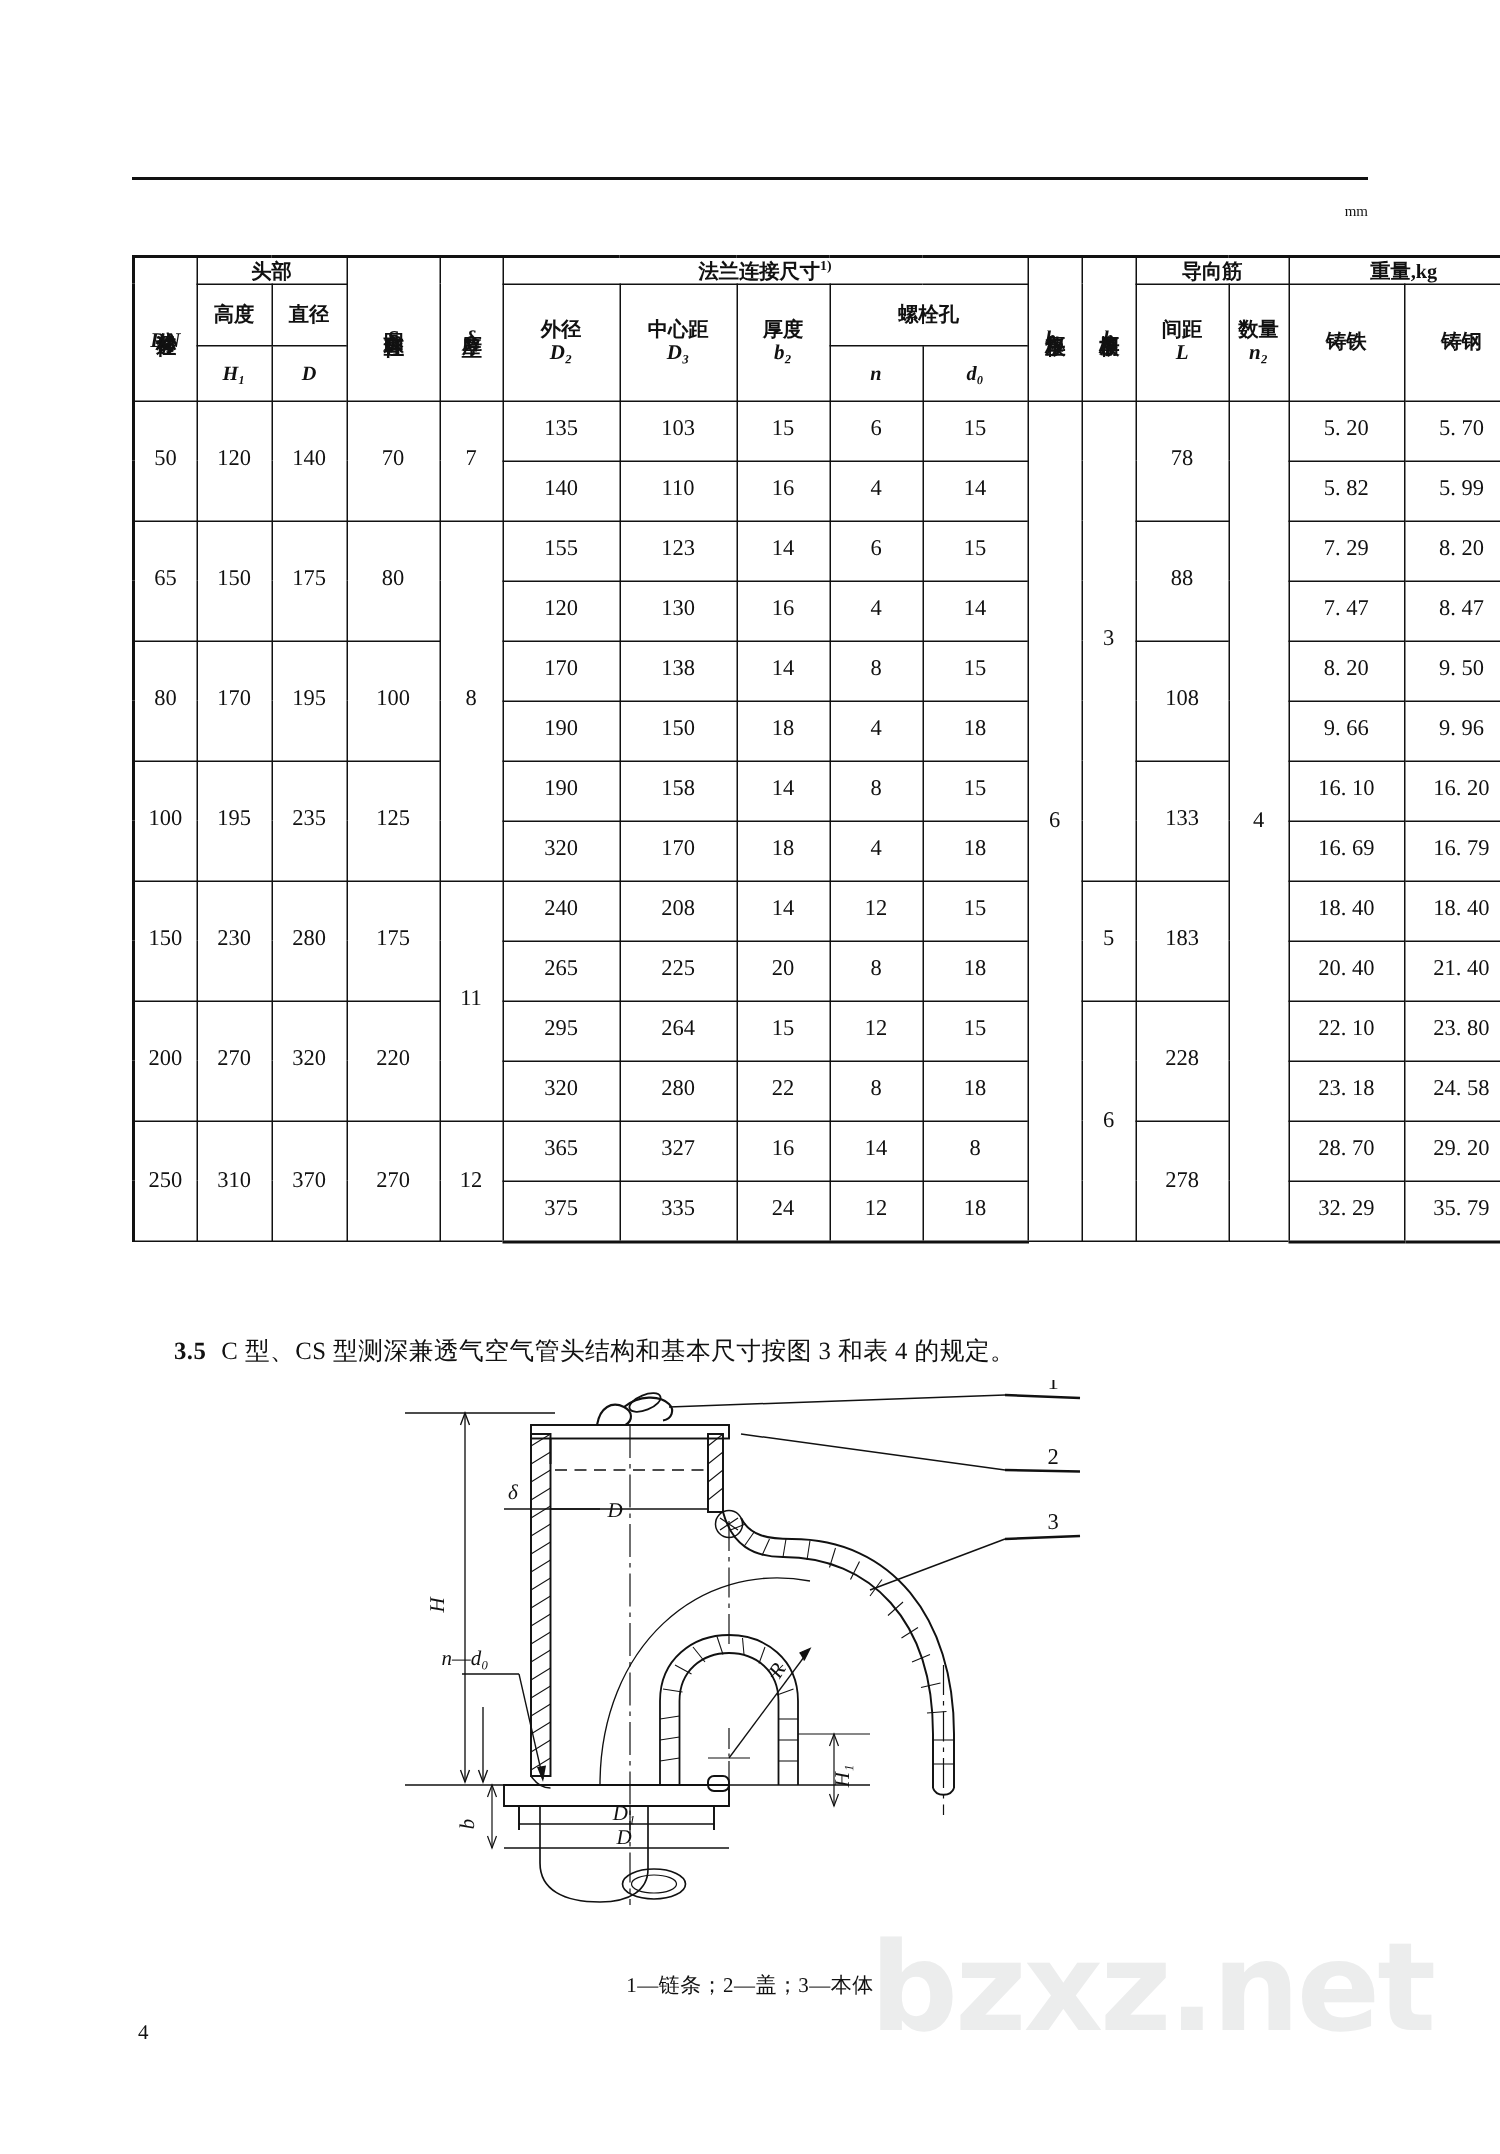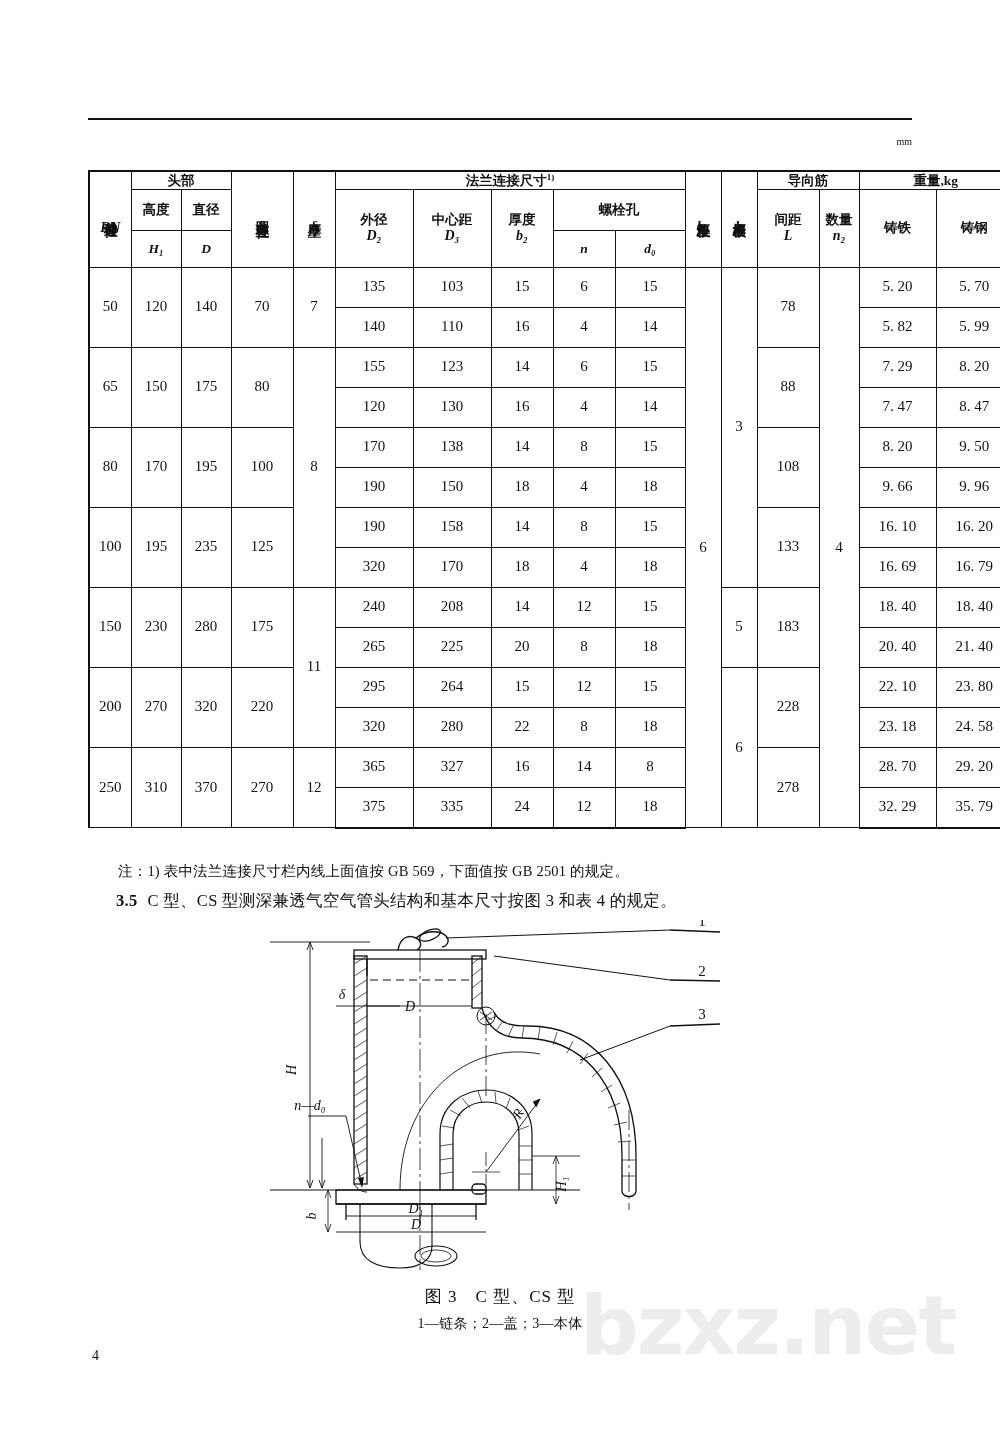--- a/index.html
+++ b/index.html
@@ -450,21 +450,20 @@
           <td class="outer-bottom">24</td>
           <td class="outer-bottom">12</td>
           <td class="outer-bottom">18</td>
           <td class="outer-bottom">32. 29</td>
           <td class="outer-bottom outer-right">35. 79</td>
         </tr>
       </tbody>
     </table>
   </div>
 
-  <div class="table-note">注：1) 表中法兰连接尺寸栏内线上面值按 GB 569，下面值按 GB 2501 的规定。</div>
 
   <div class="clause">
     <span class="num">3.5</span><span>C 型、CS 型测深兼透气空气管头结构和基本尺寸按图 3 和表 4 的规定。</span>
   </div>
 
   <div class="figure">
     <svg width="520" height="360" viewBox="0 0 520 360" xmlns="http://www.w3.org/2000/svg">
       <g stroke="#111" fill="none" stroke-width="1.3">
 
         <line x1="20" y1="22" x2="120" y2="22" stroke-width="0.9"></line>
@@ -625,17 +624,16 @@
         <text x="166" y="293" font-style="italic" text-anchor="middle">D₁</text>
         <text x="166" y="309" font-style="italic" text-anchor="middle">D</text>
 
         <text x="452" y="6" font-size="15" text-anchor="middle">1</text>
         <text x="452" y="56" font-size="15" text-anchor="middle">2</text>
         <text x="452" y="99" font-size="15" text-anchor="middle">3</text>
       </g>
     </svg>
   </div>
 
-  <div class="fig-caption">图 3　C 型、CS 型</div>
   <div class="fig-legend">1—链条；2—盖；3—本体</div>
 
   <div class="page-number">4</div>
 </div>
 
 </body></html>

